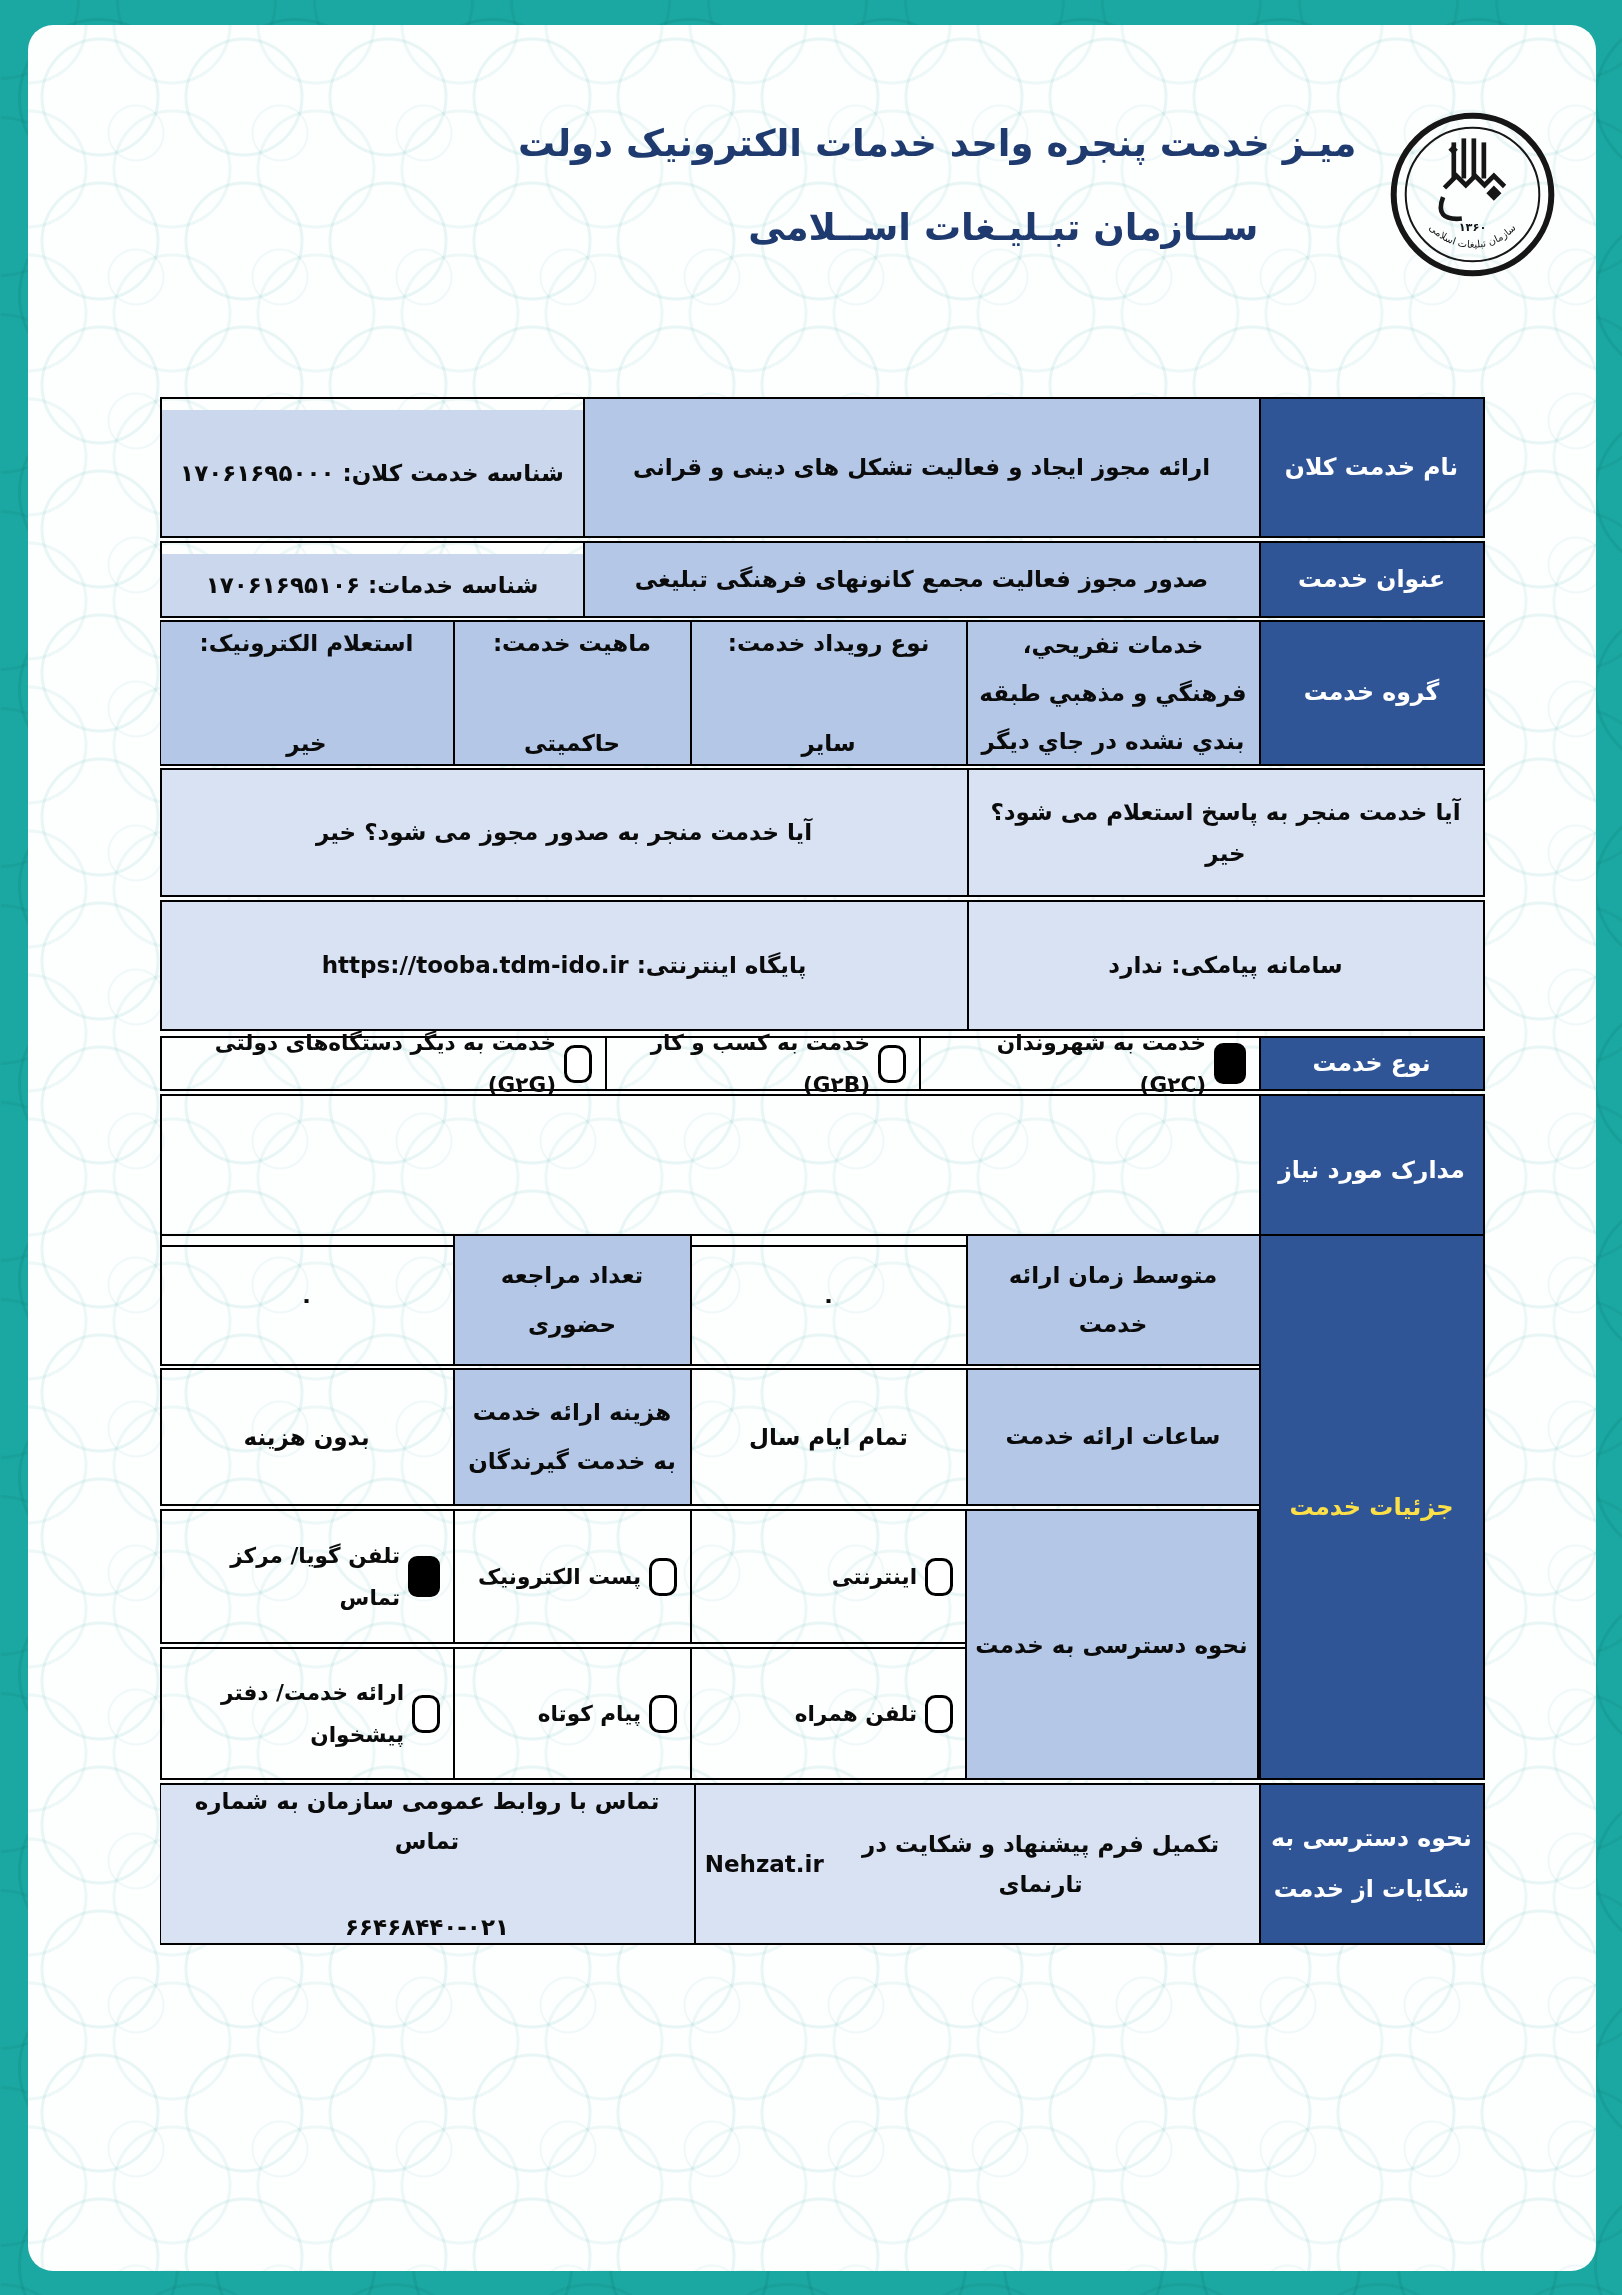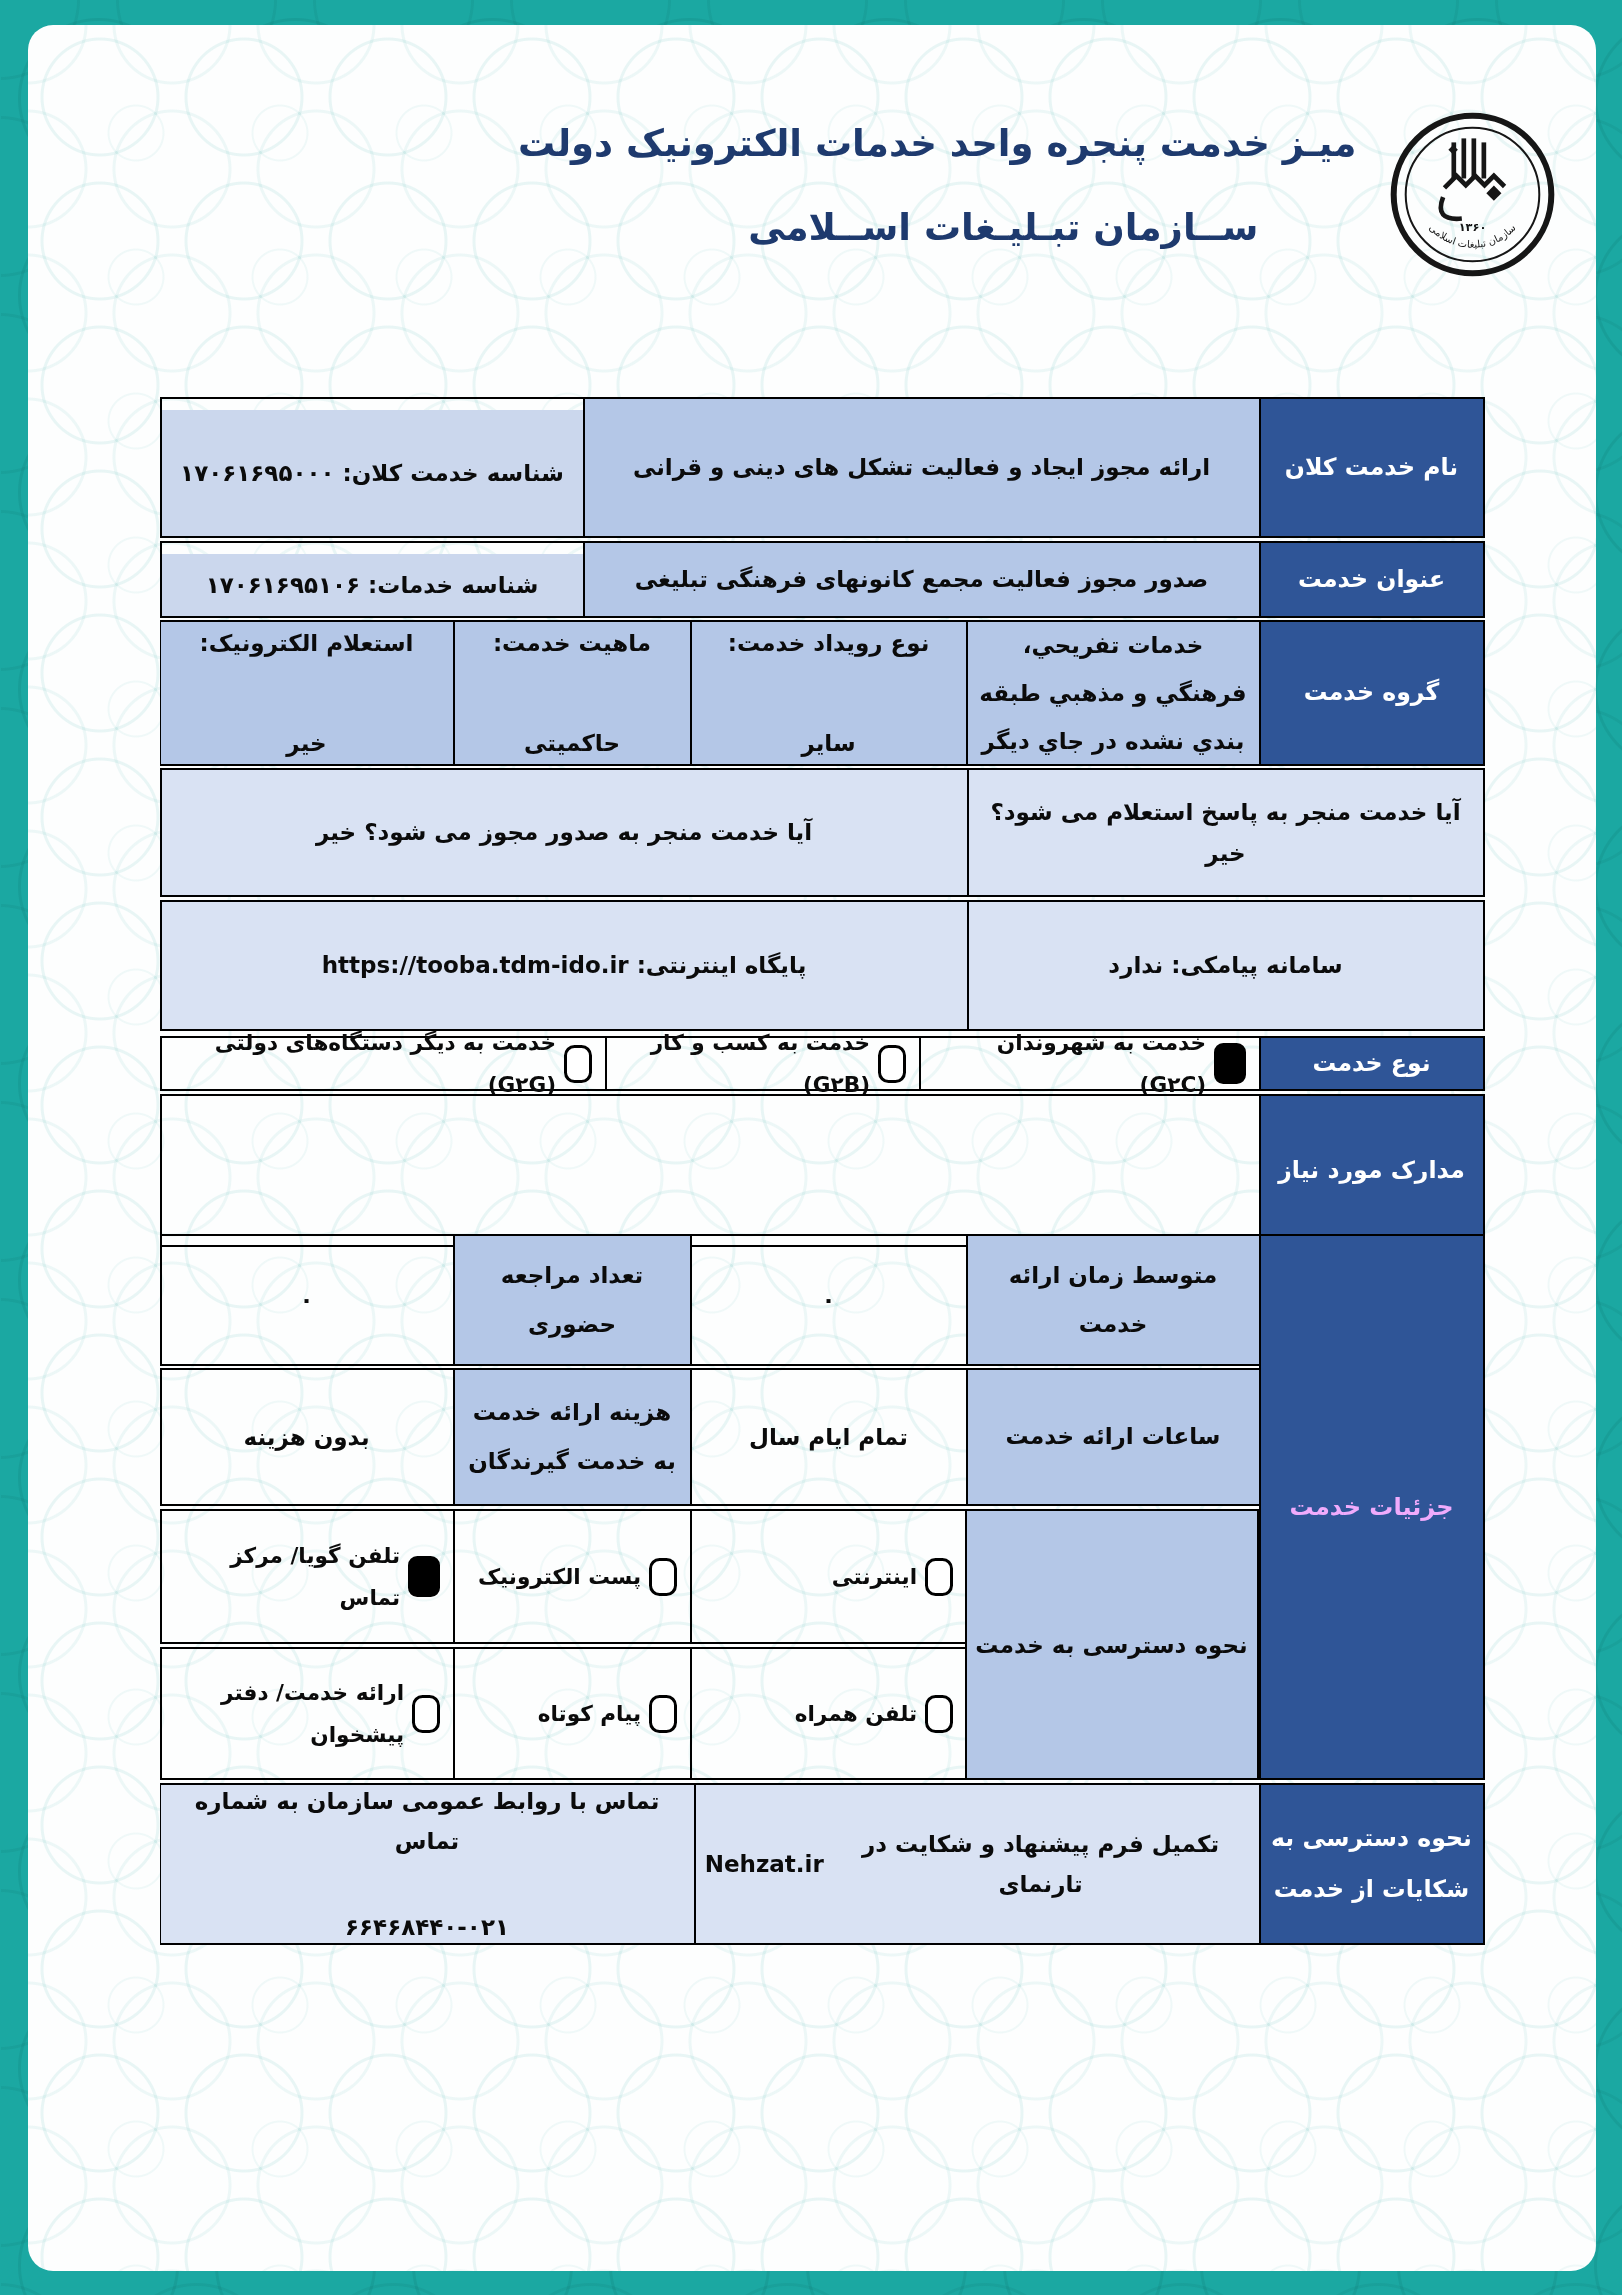--- a/index.html
+++ b/index.html
@@ -60,21 +60,21 @@
     width:27.5px; height:38px; flex:none;
     background:#fff; border:3.9px solid #000; border-radius:10.5px;
     box-sizing:border-box;
   }
   .cb.checked{background:#000; width:31.5px; height:41px; border-radius:9.2px;}
   .ltr{direction:ltr; unicode-bidi:isolate;}
   .overlay{
     position:absolute; display:flex; align-items:center; justify-content:center;
     border:2px solid #000; box-sizing:border-box; font-weight:bold; text-align:center;
   }
-  .details-span{top:837px; right:0; width:226px; height:546px; background:#2F5597; color:#f0abfc; font-size:24px;}
+  .details-span{top:837px; right:0; width:226px; height:546px; background:#2F5597; color:#fde047; font-size:24px;}
   .access-span{top:1112px; right:226px; width:294px; height:271px; background:#B4C7E7; font-size:23px; color:#0b0b0b; white-space:nowrap;}
   .logo-caption-text{font-family:"DejaVu Sans",sans-serif;}
 </style>
 </head>
 <body>
 
 <div class="card">
 
   <div class="title-block">
     <div class="title-line1">میـز خدمت پنجره واحد خدمات الکترونیک دولت</div>

